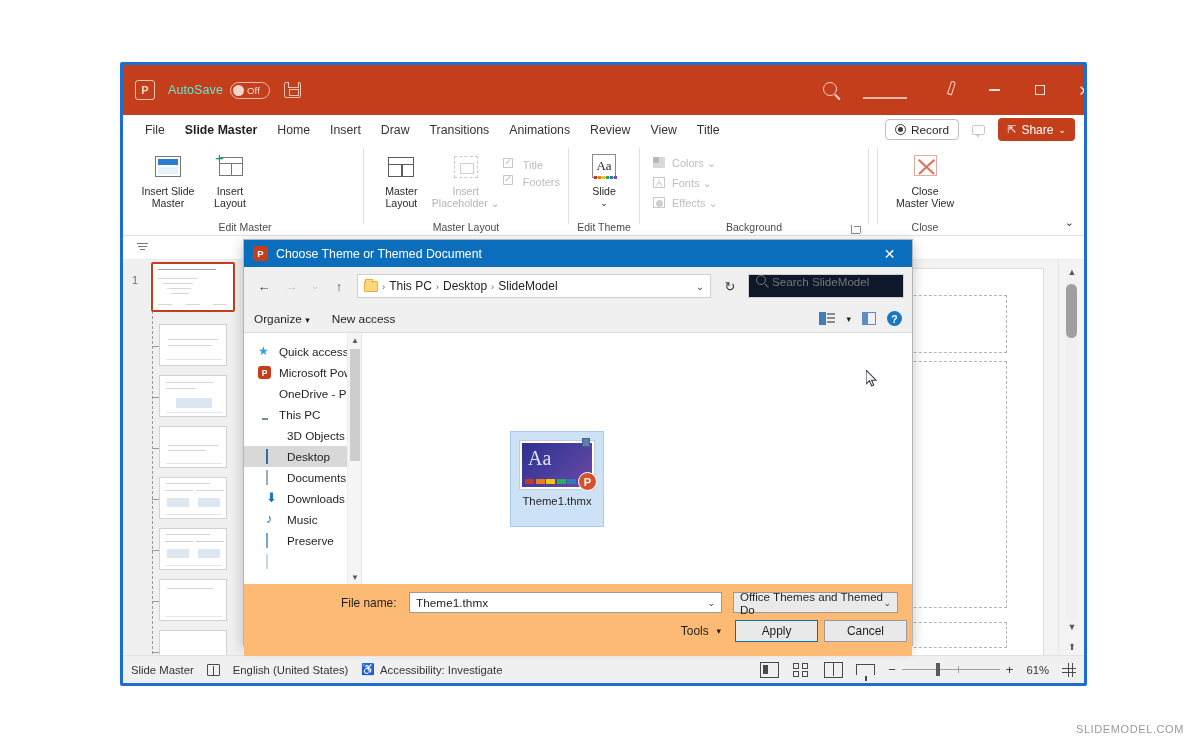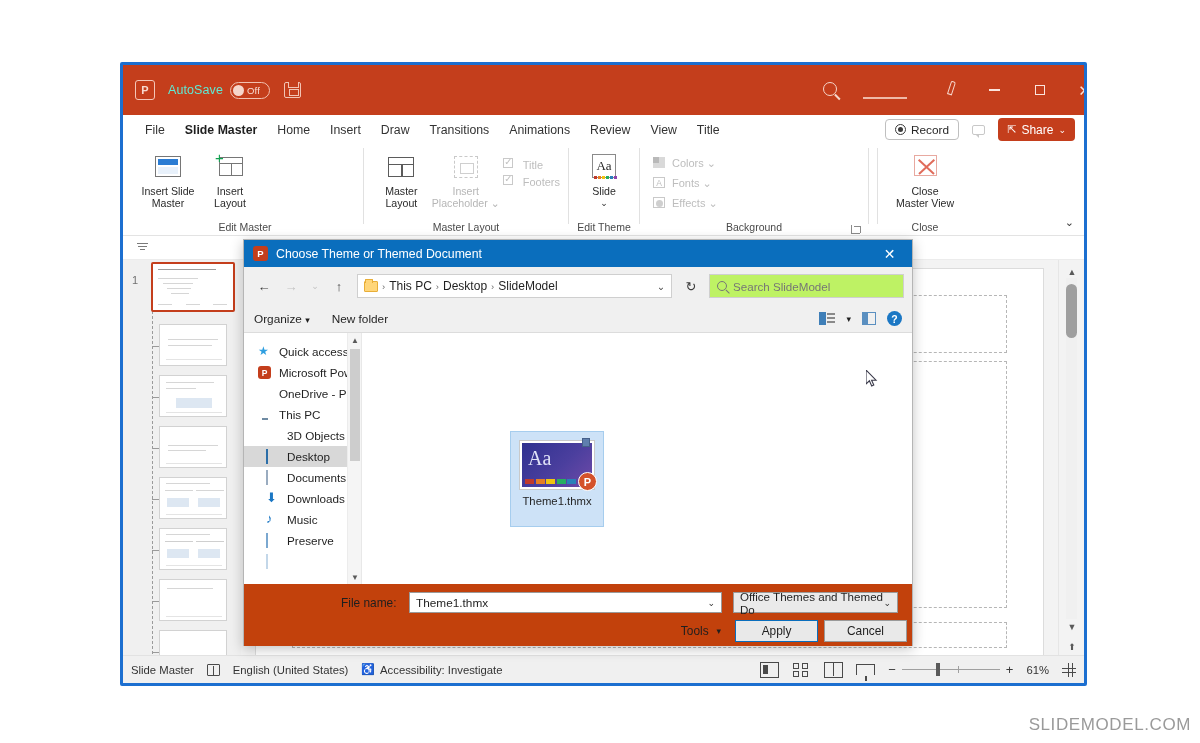--- a/index.html
+++ b/index.html
@@ -373,22 +373,22 @@
     content:""; position:absolute; left:0; top:-3px; width:6px; height:3px; background:#ffd67a;
     border:1px solid #e8ae38; border-bottom:none; border-radius:1px 1px 0 0;
   }
   .bc-sep { color: #6a6a6a; font-size: 9.5px; }
   .bc-chev { margin-left: auto; font-size: 9.5px; color: #444; }
   .refresh-btn {
     width: 24px; height: 24px; display: flex; align-items: center; justify-content: center;
     font-size: 13px; color: #3b3b3b;
   }
   .dlg-search {
-    width: 195px; height: 24px; background: #bef264; border: 1px solid #cfcfcf; display: flex;
-    align-items: center; gap: 6px; padding: 0 7px; font-size: 11.6px; color: #767676;
+    width: 156px; height: 24px; background: #0f172a; border: 1px solid #cfcfcf; display: flex;
+    gap: 6px; padding: 0 7px; font-size: 11.6px; color: #767676;
     margin-left: 3px;
   }
   .srch-ico {
     width: 10px; height: 10px; border: 1.4px solid #777; border-radius: 50%; position: relative; flex: none;
   }
   .srch-ico::after {
     content:""; position:absolute; right:-4px; bottom:-2px; width:5px; height:1.4px; background:#777;
     transform: rotate(45deg);
   }
   .dlg-toolbar {
@@ -462,21 +462,21 @@
     position: absolute; right: -5px; bottom: -4px; width: 19px; height: 19px; border-radius: 50%;
     background: #d4522a; color: #fff; font-size: 11px; font-weight: bold;
     display: flex; align-items: center; justify-content: center;
     border: 1.5px solid #fff;
   }
   .thmx-clip {
     position: absolute; right: 2px; top: -5px; width: 8px; height: 9px; background: #5f7fae;
     border: 1px solid #46608a;
   }
   .file-label { margin-top: 6px; font-size: 11.3px; color: #1f1f1f; }
-  .dlg-footer { position: relative; height: 62px; background: #c2410c; }
+  .dlg-footer { position: relative; height: 72px; background: #fdba74; }
   .fn-label {
     position: absolute; left: 97px; top: 12px; font-size: 11.9px; color: #1f1f1f;
   }
   .fn-input {
     position: absolute; left: 165px; top: 8px; width: 313px; height: 21px; background: #fff;
     border: 1px solid #9a9a9a; display: flex; align-items: center; padding: 0 6px;
     font-size: 11.8px; color: #1f1f1f;
   }
   .fn-chev { margin-left: auto; font-size: 9px; color: #333; }
   .type-select {
@@ -500,21 +500,21 @@
     background: #e9e9e9; border: 1px solid #9a9a9a;
     display: flex; align-items: center; justify-content: center;
     font-size: 11.9px; color: #1f1f1f;
   }
 
   
   .cursor { position: absolute; left: 866px; top: 370px; width: 12px; height: 18px; }
 
   
   .watermark {
-    position: absolute; right: 9px; bottom: 8px; font-size: 17px; color: #9a9a9a;
+    position: absolute; right: 16px; bottom: 8px; font-size: 11px; color: #9a9a9a;
     letter-spacing: .6px;
   }
 </style>
 </head>
 <body>
 
 <div id="root">
 
   <div class="ppt-window">
 
@@ -892,21 +892,21 @@
         <span class="srch-ico"></span>
         <span>Search SlideModel</span>
       </div>
     </div>
 
     <div class="dlg-toolbar">
       <span>
         <span>Organize</span>
         <span style="font-size:9px">▾</span>
       </span>
-      <span>New folder</span>
+      <span>New access</span>
       <span class="tb-right2">
         <span class="viewico">
           <span class="lft"></span>
             <span class="rt"></span>
             <span class="rt2"></span>
             <span class="rt3"></span>
         </span>
         <span style="font-size:9px">▾</span>
         <span class="paneico">
             <i></i>

